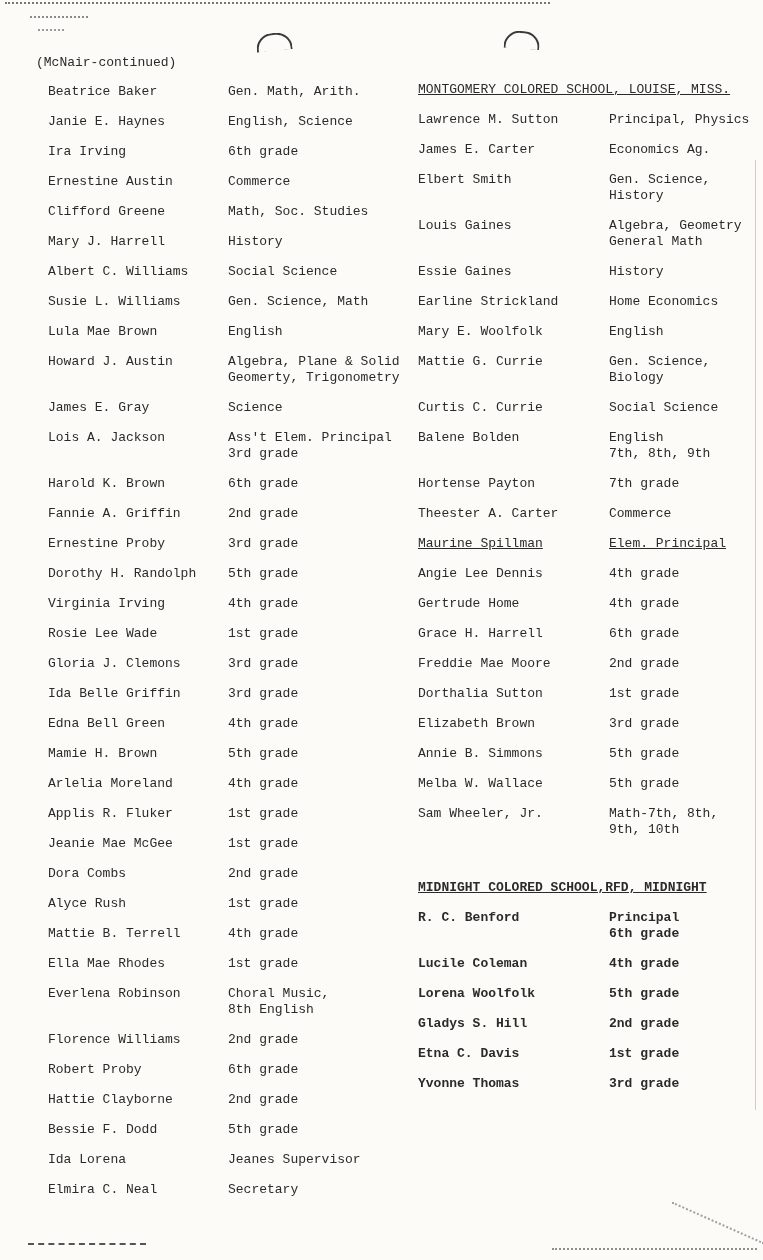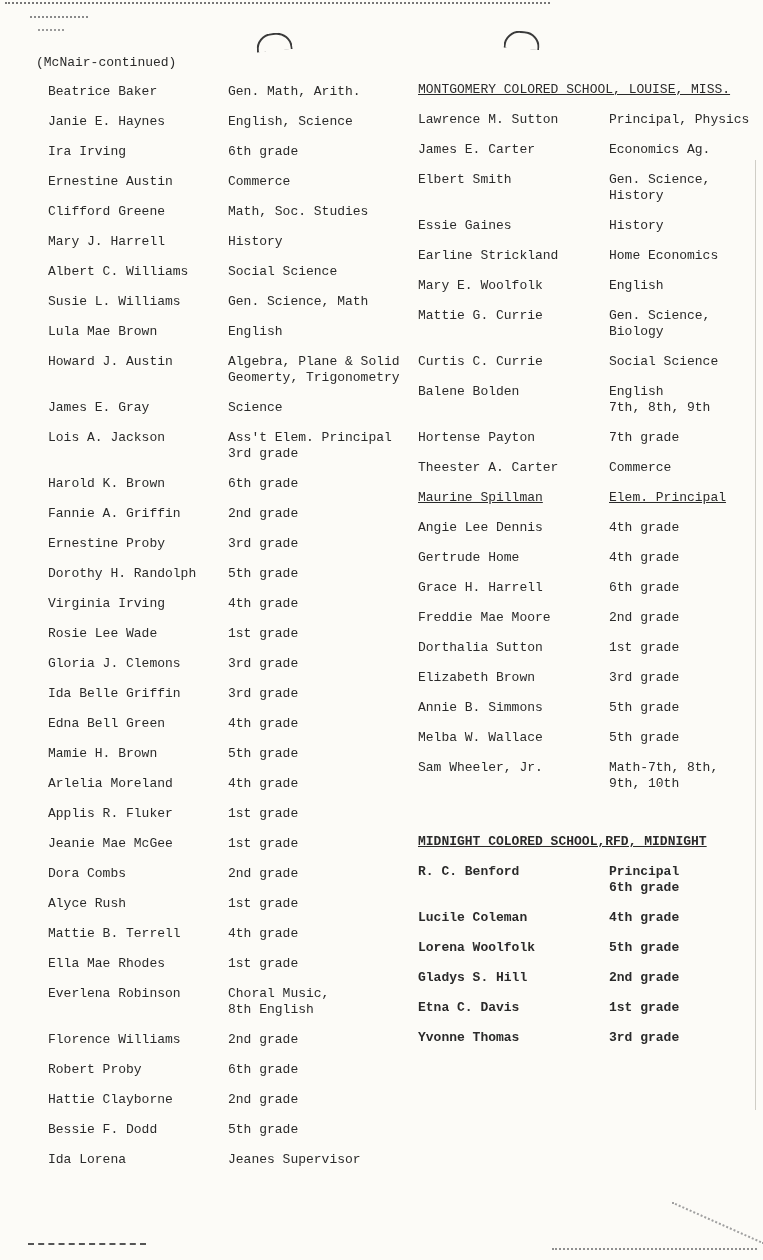--- a/index.html
+++ b/index.html
@@ -191,20 +191,24 @@
         <span class="subject">2nd grade</span>
       </div>
       <div class="row">
         <span class="name">Bessie F. Dodd</span>
         <span class="subject">5th grade</span>
       </div>
       <div class="row">
         <span class="name">Ida Lorena</span>
         <span class="subject">Jeanes Supervisor</span>
       </div>
+      <div class="row">
+        <span class="name">Elmira C. Neal</span>
+        <span class="subject">Secretary</span>
+      </div>
     </div>
 
   <div class="col right">
 
     <div class="section">
       <div class="heading-row">
         <span class="heading">MONTGOMERY COLORED SCHOOL, LOUISE, MISS.</span>
       </div>
       <div>
 
@@ -215,20 +219,25 @@
           <div class="row">
             <span class="name">James E. Carter</span>
             <span class="subject">Economics Ag.</span>
           </div>
           <div class="row">
             <span class="name">Elbert Smith</span>
             <span class="subject">Gen. Science,
 History</span>
           </div>
           <div class="row">
+            <span class="name">Louis Gaines</span>
+            <span class="subject">Algebra, Geometry
+General Math</span>
+          </div>
+          <div class="row">
             <span class="name">Essie Gaines</span>
             <span class="subject">History</span>
           </div>
           <div class="row">
             <span class="name">Earline Strickland</span>
             <span class="subject">Home Economics</span>
           </div>
           <div class="row">
             <span class="name">Mary E. Woolfolk</span>
             <span class="subject">English</span>

